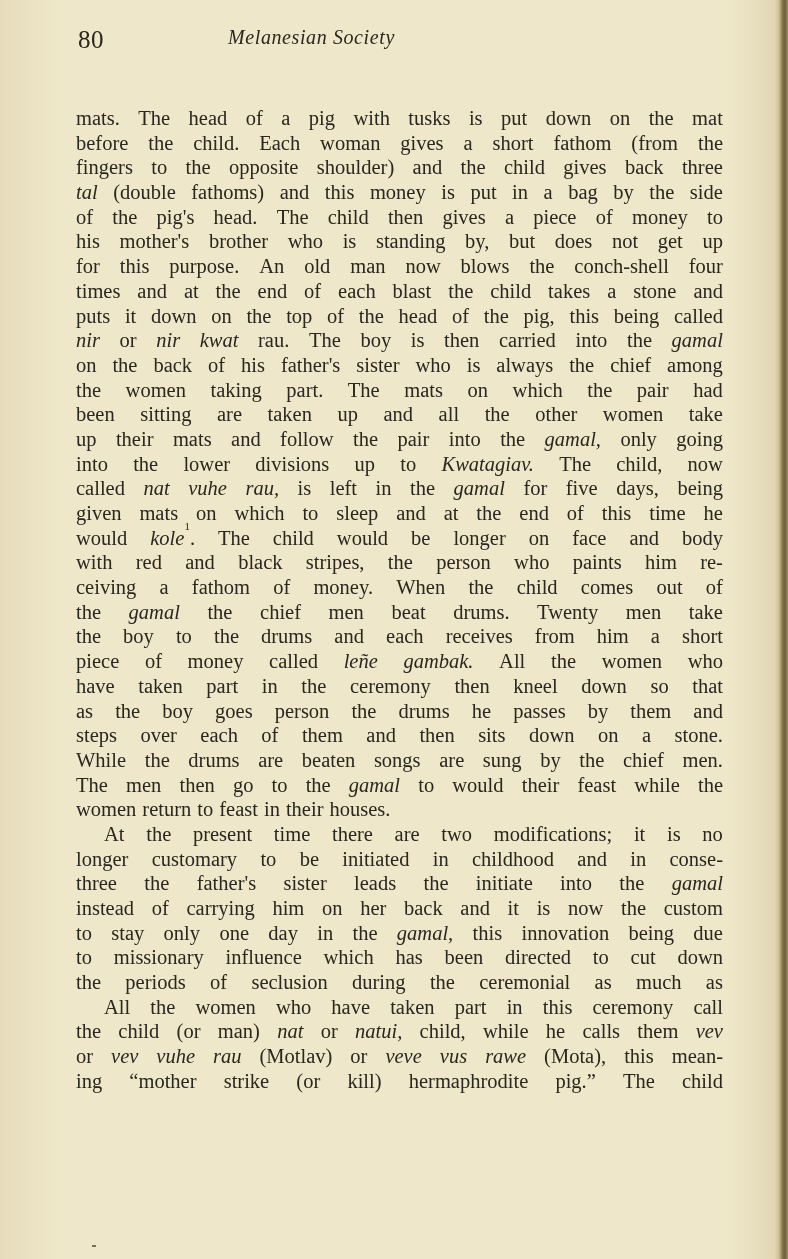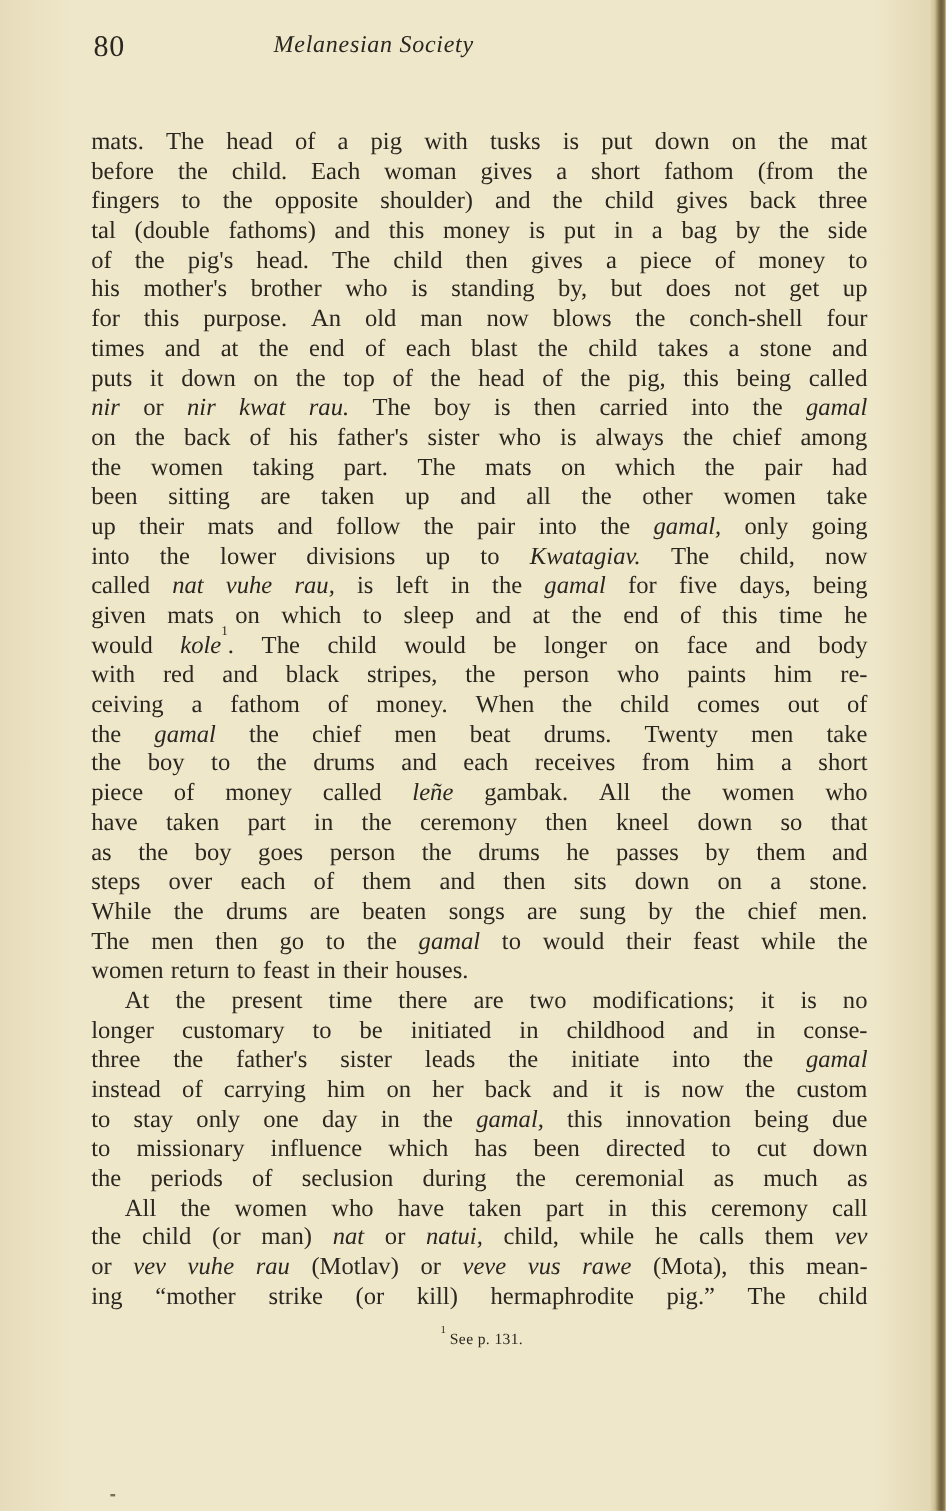--- a/index.html
+++ b/index.html
@@ -145,21 +145,21 @@
         <span class="w"><span>opposite</span></span>
         <span class="w"><span>shoulder)</span></span>
         <span class="w"><span>and</span></span>
         <span class="w"><span>the</span></span>
         <span class="w"><span>child</span></span>
         <span class="w"><span>gives</span></span>
         <span class="w"><span>back</span></span>
         <span class="w"><span>three</span></span>
       </div>
       <div class="jline">
-        <span class="w"><span style="">tal</span></span>
+        <span class="w"><span style="font-style: italic;">tal</span></span>
         <span class="w"><span>(double</span></span>
         <span class="w"><span>fathoms)</span></span>
         <span class="w"><span>and</span></span>
         <span class="w"><span>this</span></span>
         <span class="w"><span>money</span></span>
         <span class="w"><span>is</span></span>
         <span class="w"><span>put</span></span>
         <span class="w"><span>in</span></span>
         <span class="w"><span>a</span></span>
         <span class="w"><span>bag</span></span>
@@ -240,21 +240,21 @@
         <span class="w"><span>pig,</span></span>
         <span class="w"><span>this</span></span>
         <span class="w"><span>being</span></span>
         <span class="w"><span>called</span></span>
       </div>
       <div class="jline">
         <span class="w"><span style="font-style: italic;">nir</span></span>
         <span class="w"><span>or</span></span>
         <span class="w"><span style="font-style: italic;">nir</span></span>
         <span class="w"><span style="font-style: italic;">kwat</span></span>
-        <span class="w"><span style="font-style: italic; text-align: center;">rau.</span></span>
+        <span class="w"><span style=" text-align: center;">rau.</span></span>
         <span class="w"><span>The</span></span>
         <span class="w"><span>boy</span></span>
         <span class="w"><span>is</span></span>
         <span class="w"><span>then</span></span>
         <span class="w"><span>carried</span></span>
         <span class="w"><span>into</span></span>
         <span class="w"><span>the</span></span>
         <span class="w"><span style="font-style: italic;">gamal</span></span>
       </div>
       <div class="jline">
@@ -419,21 +419,21 @@
         <span class="w"><span>him</span></span>
         <span class="w"><span>a</span></span>
         <span class="w"><span>short</span></span>
       </div>
       <div class="jline">
         <span class="w"><span>piece</span></span>
         <span class="w"><span>of</span></span>
         <span class="w"><span>money</span></span>
         <span class="w"><span>called</span></span>
         <span class="w"><span style="font-style: italic;">leñe</span></span>
-        <span class="w"><span style="">gambak.</span></span>
+        <span class="w"><span style="font-style: italic;">gambak.</span></span>
         <span class="w"><span>All</span></span>
         <span class="w"><span>the</span></span>
         <span class="w"><span>women</span></span>
         <span class="w"><span>who</span></span>
       </div>
       <div class="jline">
         <span class="w"><span>have</span></span>
         <span class="w"><span>taken</span></span>
         <span class="w"><span>part</span></span>
         <span class="w"><span>in</span></span>
@@ -649,19 +649,16 @@
         <span class="w"><span>strike</span></span>
         <span class="w"><span>(or</span></span>
         <span class="w"><span>kill)</span></span>
         <span class="w"><span>hermaphrodite</span></span>
         <span class="w"><span>pig.”</span></span>
         <span class="w"><span>The</span></span>
         <span class="w"><span>child</span></span>
       </div>
     </div>
 
-  <div class="footnote">
-    <sup>1</sup><span>See p. 131.</span>
-  </div>
 
   <div class="speck"></div>
   <div class="spine"></div>
 </div>
 
 </body></html>

